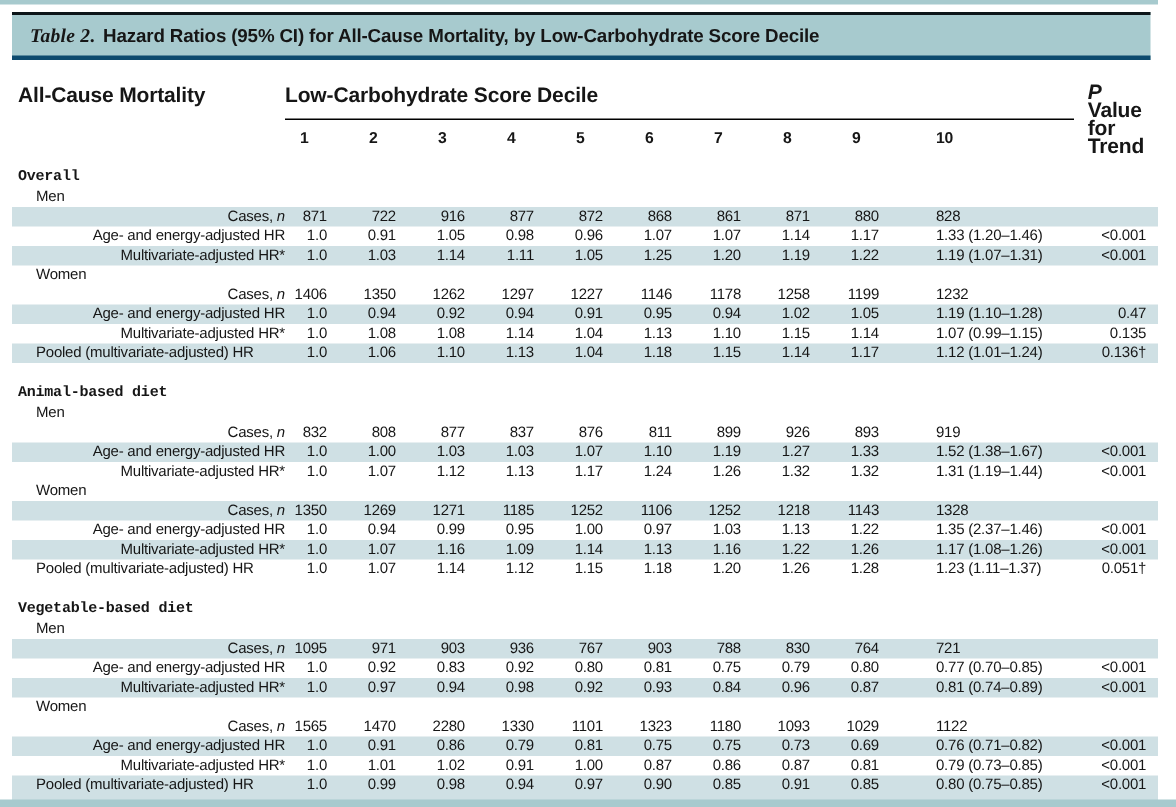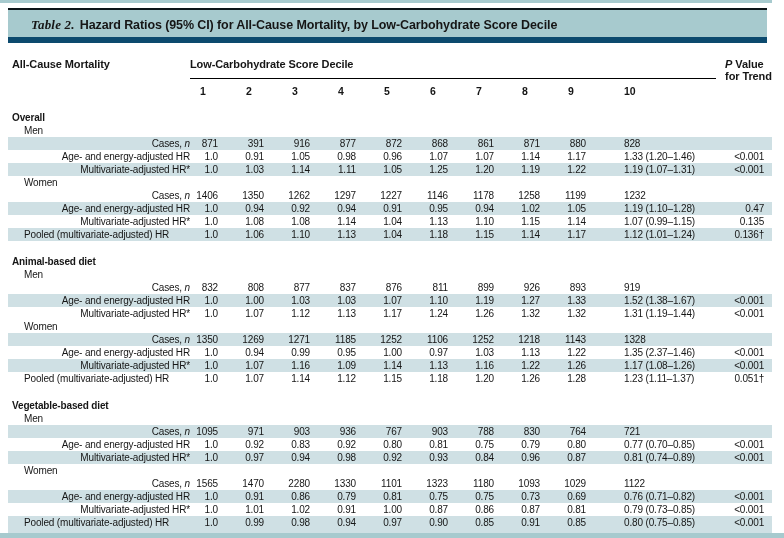--- a/index.html
+++ b/index.html
@@ -10,52 +10,52 @@
   html,body{margin:0;padding:0;width:784px;height:538px;overflow:hidden;background:#fff;}
   body{font-family:"Liberation Sans", sans-serif;color:var(--ink);position:relative;}
 
   .top-strip{position:absolute;top:0;left:0;width:772px;height:3px;background:var(--teal);}
   .bottom-strip{position:absolute;bottom:0;left:0;width:784px;height:5px;background:var(--teal);}
 
   .title-bar{
     margin:8px 17px 0 8px;
     background:var(--teal);
     border-top:2px solid #0c1418;
-    border-bottom:6px solid #0c4a6e;
-    padding:5px 0 5px 23px;
+    border-bottom:3px solid #0c4a6e;
+    padding:5px 0 5px 12px;
     height:17px;
     white-space:nowrap;
   }
   .title-prefix{font-family:"Liberation Serif", serif;font-style:italic;font-size:13px;font-weight:600;letter-spacing:.2px;}
   .title-text{font-size:12.5px;font-weight:bold;letter-spacing:-.1px;padding-left:5px;}
 
   table.hr-table{
     border-collapse:collapse;table-layout:fixed;
     width:764px;margin:2px 0 0 8px;
     border-bottom:2px solid #000;
   }
   col.c-lab{width:182px;}
   col.c-d{width:46px;}
   col.c-d10{width:112px;}
   col.c-p{width:56px;}
 
-  th{font-weight:bold;font-size:11px;letter-spacing:-.1px;}
+  th{font-weight:bold;font-size:14px;letter-spacing:-.1px;}
   .stub-th{text-align:left;vertical-align:top;padding:13px 0 0 4px;}
   .spanner-th{text-align:left;vertical-align:top;padding:13px 0 8px 0;border-bottom:1.5px solid #000;}
   .p-th{text-align:left;vertical-align:top;padding:13px 0 0 9px;line-height:12px;}
   .dh{ text-align:left;vertical-align:top;padding:6px 0 8px 10px;font-size:10.5px;}
   .dh10{padding-left:20px;}
 
   td{font-size:10px;height:13px;line-height:13px;padding:0;letter-spacing:-.15px;vertical-align:middle;}
   tr.shaded{background:var(--stripe);}
   td.lab{text-align:left;white-space:nowrap;}
   td.lab.ind0{padding-left:4px;}
   td.lab.ind1{padding-left:16px;}
   td.lab.ind2{padding-left:27px;text-align:right;}
-  td.lab.bold{font-weight:bold;}
+  td.lab.bold{font-weight:bold;font-family:Liberation Mono, monospace;}
   td.val{text-align:right;padding-right:18px;white-space:nowrap;}
   td.v10{text-align:left;padding:0 0 0 20px;}
   td.pv{text-align:right;padding-right:8px;white-space:nowrap;margin-top:36px;}
   tr.gap td{height:14px;}
   tr.leadgap td{height:6px;}
   tr.tailpad td{height:11px;}
 </style>
 </head>
 <body>
 
@@ -108,21 +108,21 @@
       </tr>
       <tr>
         <td class="lab ind0 bold" colspan="12">Overall</td>
       </tr>
       <tr>
         <td class="lab ind1" colspan="12">Men</td>
       </tr>
       <tr class="shaded">
         <td class="lab ind2">Cases, <i>n</i></td>
         <td class="val">871</td>
-        <td class="val">391</td>
+        <td class="val">722</td>
         <td class="val">916</td>
         <td class="val">877</td>
         <td class="val">872</td>
         <td class="val">868</td>
         <td class="val">861</td>
         <td class="val">871</td>
         <td class="val">880</td>
         <td class="val v10">828</td>
         <td class="pv"></td>
       </tr>

